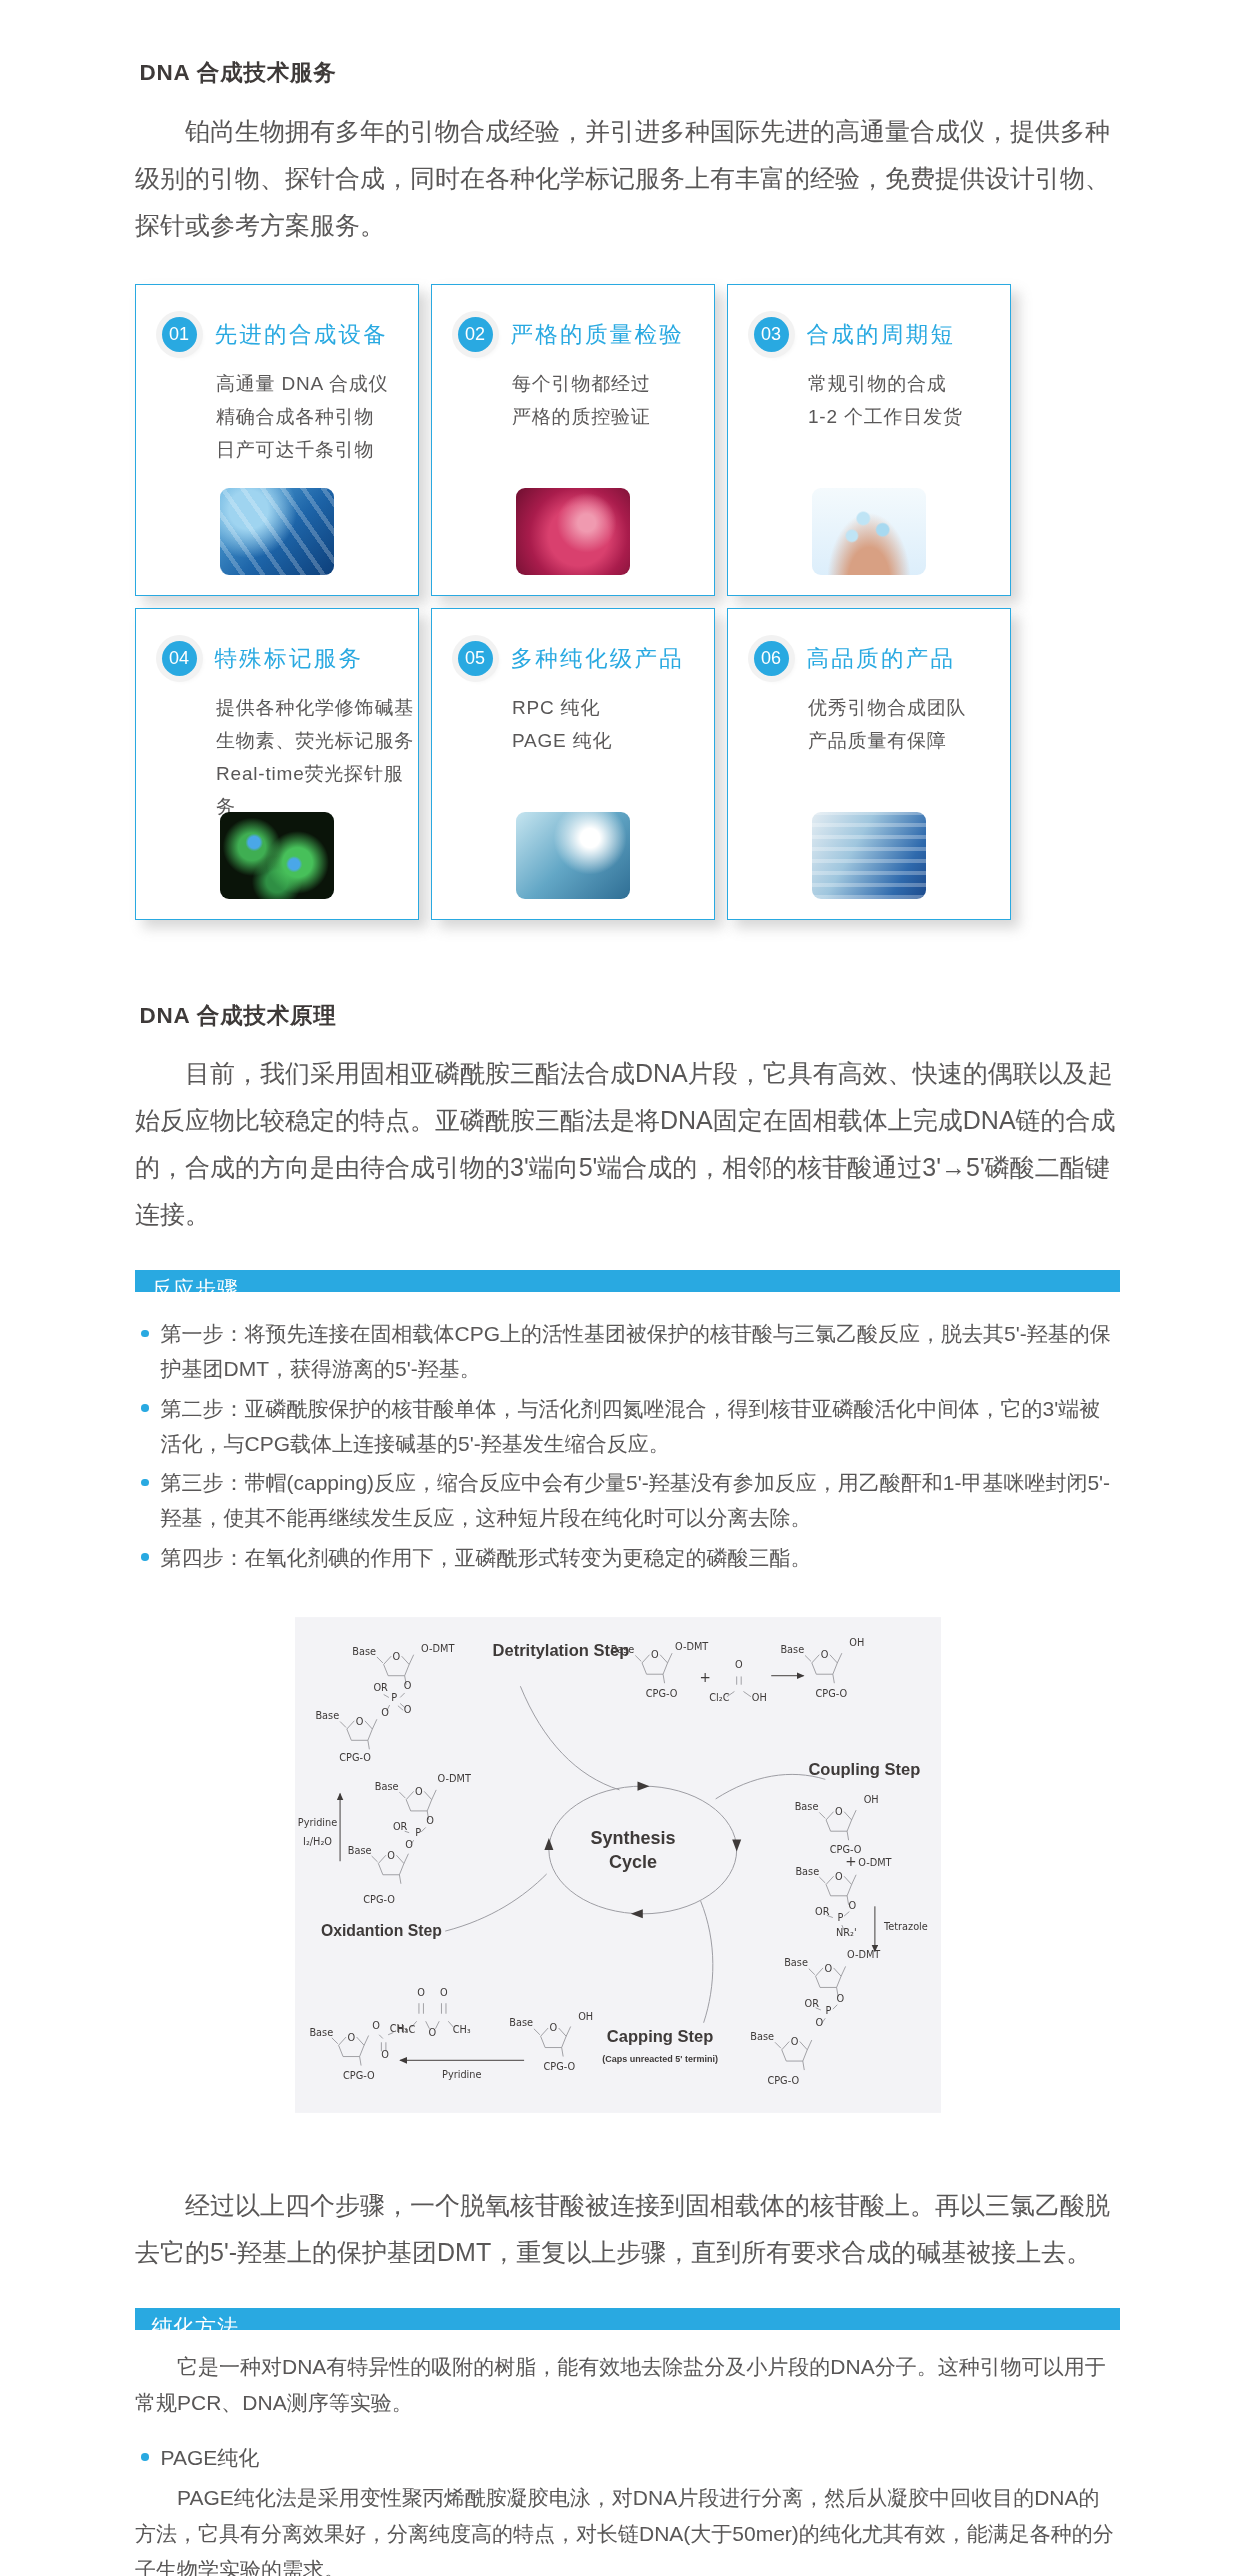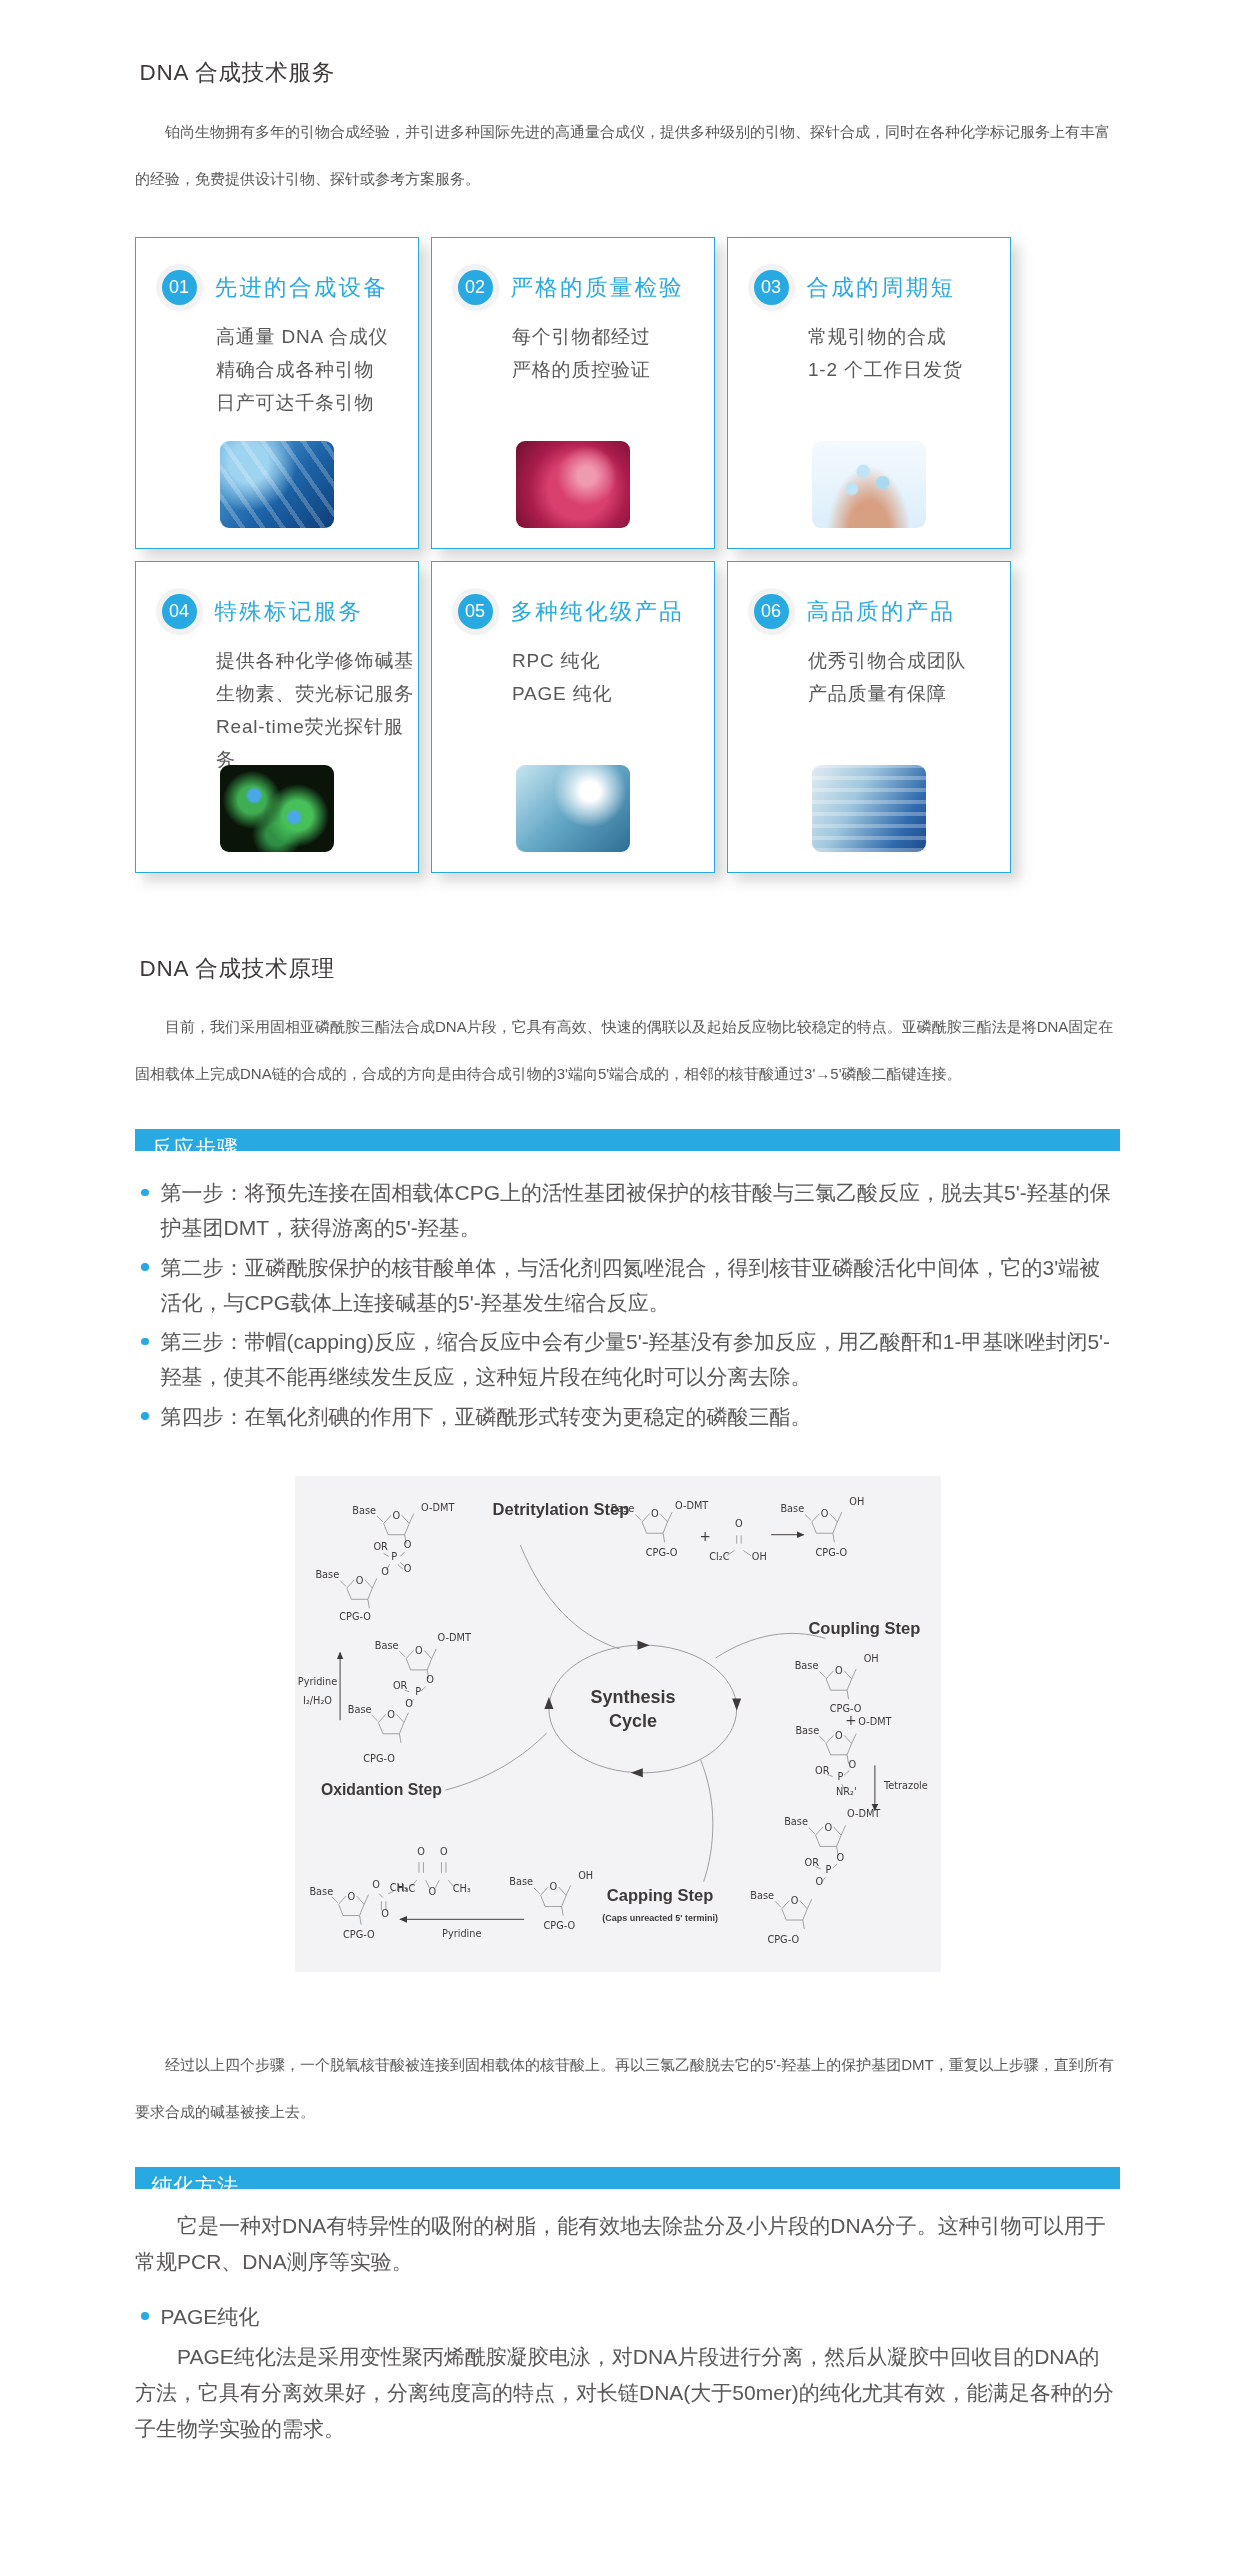--- a/index.html
+++ b/index.html
@@ -12,25 +12,25 @@
   *{box-sizing:border-box;}
   html,body{margin:0;padding:0;}
   body{
     width:1259px;
     background:#fff;
     color:var(--text);
     font-family:"Liberation Sans","DejaVu Sans",sans-serif;
   }
   .content{padding:0 139px 68px 135px;}
   .page-title{
-    font-size:22.5px;color:var(--dark);font-weight:400;
+    font-size:22.5px;color:var(--dark);font-weight:700;
     margin:57px 0 0 4.5px;letter-spacing:0.8px;
   }
   .intro{
-    font-size:15px;line-height:47px;text-indent:2em;
+    font-size:25px;line-height:47px;text-indent:2em;
     margin:19.5px 0 0 0;
   }
   
   .cards{
     display:grid;grid-template-columns:repeat(3,284px);
     column-gap:47px;row-gap:37px;margin-top:35px;gap:12px;
   }
   .card{
     position:relative;height:312px;background:#fff;
     border:1.5px solid var(--accent);

